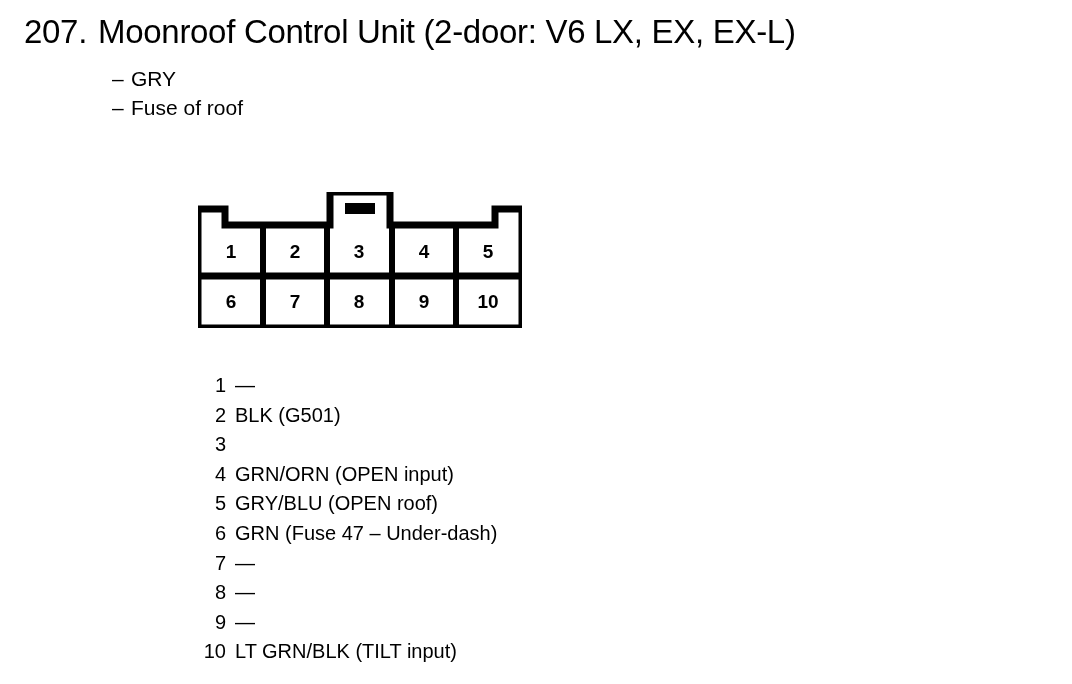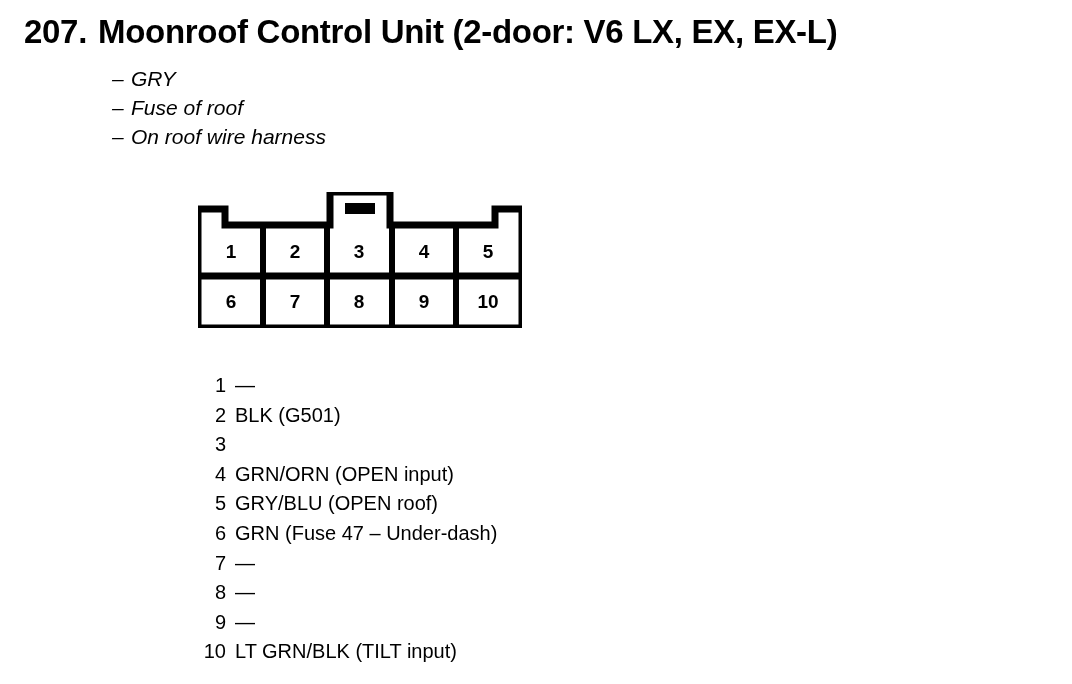--- a/index.html
+++ b/index.html
@@ -15,21 +15,21 @@
     color: #000000;
     overflow: hidden;
   }
 
   
   #page-title {
     position: absolute;
     left: 24px;
     top: 13px;
     font-size: 33px;
-    font-weight: bold;
+    font-weight: normal;
     letter-spacing: -0.3px;
     white-space: nowrap;
     line-height: 38px;
   }
   #page-title .title-number {
     display: inline;
   }
   #page-title .title-text {
     display: inline;
     margin-left: 11px;
@@ -38,21 +38,20 @@
   
   #notes {
     position: absolute;
     left: 112px;
     top: 64px;
     font-size: 21px;
     line-height: 29px;
   }
   #notes .note-row {
     white-space: nowrap;
-    font-style: italic;
   }
   #notes .note-dash {
     display: inline-block;
     width: 19px;
   }
 
   
   #connector {
     position: absolute;
     left: 198px;
@@ -100,23 +99,20 @@
 <div id="page-title">
   <span class="title-number">207.</span><span class="title-text">Moonroof Control Unit (2-door: V6 LX, EX, EX-L)</span>
 </div>
 
 <div id="notes">
   <div class="note-row">
     <span class="note-dash">–</span><span>GRY</span>
   </div>
   <div class="note-row">
     <span class="note-dash">–</span><span>Fuse of roof</span>
-  </div>
-  <div class="note-row">
-    <span class="note-dash">–</span><span>On roof wire harness</span>
   </div>
 </div>
 
 <div id="connector">
   <svg width="324" height="136" viewBox="0 0 324 136" xmlns="http://www.w3.org/2000/svg">
 
     <path d="
         M 0 17
         L 27 17
         L 27 33

